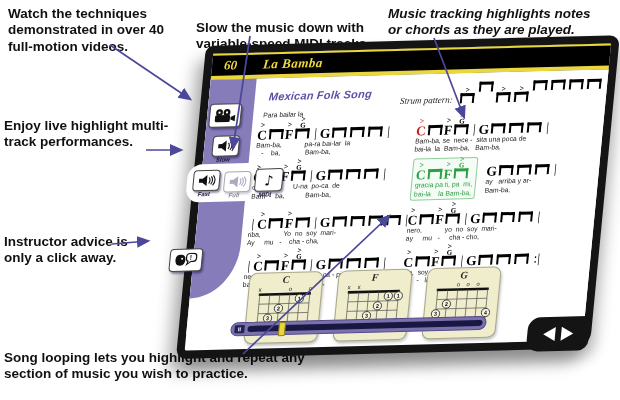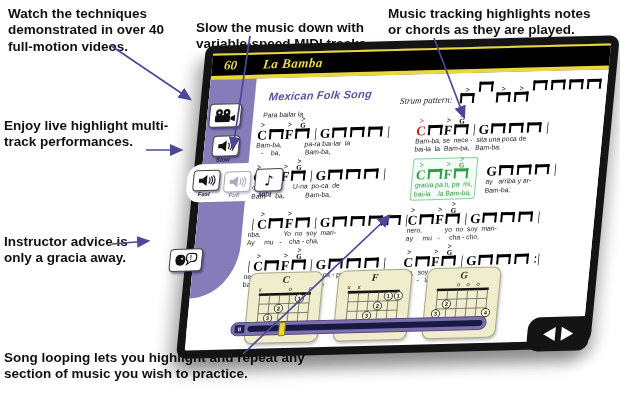--- a/index.html
+++ b/index.html
@@ -3,21 +3,21 @@
 <meta charset="utf-8">
 <style>
   html,body{margin:0;padding:0;}
   body{width:620px;height:400px;position:relative;background:#fff;overflow:hidden;
        font-family:"Liberation Sans",sans-serif;}
 
   
   .callout{position:absolute;font:600 13.5px/1.22 "Liberation Sans",sans-serif;color:#111;}
   .co1{left:8px;top:6px;width:168px;}
   .co2{left:196px;top:6px;width:185px;margin-top:14px;}
-  .co3{left:388px;top:6px;width:215px;}
+  .co3{left:388px;top:6px;width:215px;font-style:italic;}
   .co4{left:4px;top:118px;width:190px;}
   .co5{left:4px;top:234px;width:152px;}
   .co6{left:4px;top:350px;width:312px;}
 
   
   #arrows{position:absolute;left:0;top:0;z-index:60;pointer-events:none;}
 
   
   .window{position:absolute;left:206px;top:46px;width:398px;height:296px;
           background:#fff;border:8px solid #141414;
@@ -97,21 +97,21 @@
           border-radius:12px 4px 10px 12px;display:flex;align-items:center;justify-content:center;gap:3px;}
   .navbtn{width:16px;height:18px;display:flex;align-items:center;justify-content:center;cursor:pointer;}
 </style>
 </head>
 <body>
 
 <div class="callout co1">Watch the techniques demonstrated in over 40 full-motion videos.</div>
 <div class="callout co2">Slow the music down with variable-speed MIDI tracks.</div>
 <div class="callout co3">Music tracking highlights notes or chords as they are played.</div>
 <div class="callout co4">Enjoy live highlight multi-track performances.</div>
-<div class="callout co5">Instructor advice is only a gracia away.</div>
+<div class="callout co5">Instructor advice is only a click away.</div>
 <div class="callout co6">Song looping lets you highlight and repeat any section of music you wish to practice.</div>
 
 <div class="window">
   <div class="titlebar">
     <span class="pagenum">60</span>
     <span class="songtitle">La Bamba</span>
   </div>
   <div class="content">
     <div class="sidebar"></div>
     <div class="notch"></div>

